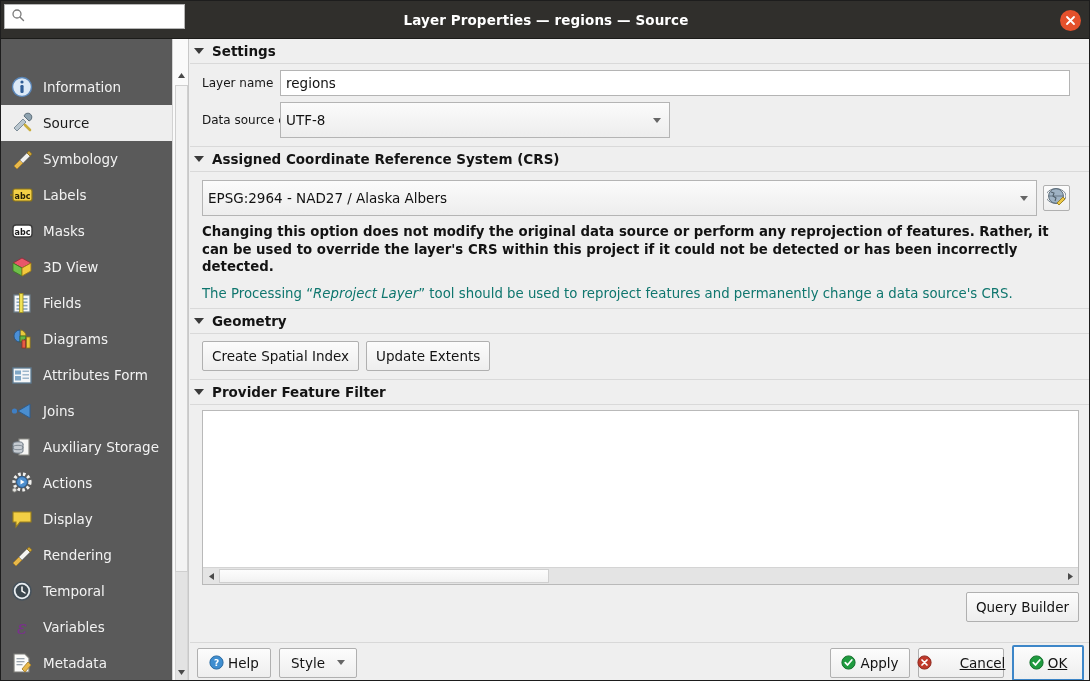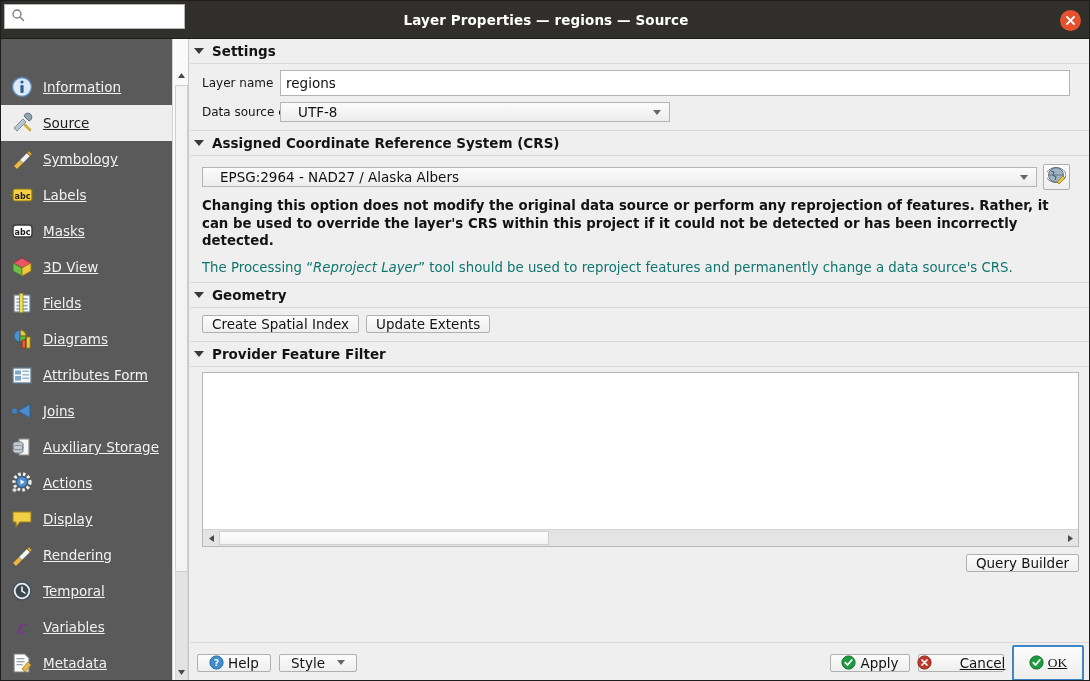--- a/index.html
+++ b/index.html
@@ -72,21 +72,20 @@
     width: 171px; height: 613px;
     overflow: hidden;
   }
   .nav-item {
     display: flex; align-items: center;
     height: 36px;
     padding-left: 9px;
     color: #f2f2f2;
     font-size: 13.5px;
     cursor: pointer;
-    text-decoration: underline;
   }
   .nav-item.selected {
     background: #eeeeee;
     color: #1a1a1a;
   }
   .nav-ico {
     width: 24px; height: 24px;
     margin-right: 9px;
     flex: 0 0 24px;
     display: flex; align-items: center; justify-content: center;
@@ -162,25 +161,25 @@
   .text-input {
     height: 26px;
     background: #ffffff;
     border: 1px solid #b4b4b4;
     font-family: inherit; font-size: 13.5px;
     color: #111;
     padding: 0 5px;
     outline: none;
   }
   .combo {
-    height: 20px;
+    height: 36px;
     background: linear-gradient(#fbfbfb, #ededed);
     border: 1px solid #b4b4b4;
     display: flex; align-items: center;
-    padding: 0 17px;
+    padding: 0 5px;
     font-size: 13.5px;
     color: #111;
     cursor: pointer;
     position: relative;
   }
   .combo .cb-arrow {
     position: absolute; right: 8px; top: 50%;
     margin-top: -2px;
     width: 0; height: 0;
     border-left: 4px solid transparent;
@@ -197,21 +196,21 @@
   }
   .crs-note {
     font-size: 13.3px;
     line-height: 1.32;
     color: #0f766e;
     margin: 9px 12px 6px 12px;
   }
   .crs-note i { font-style: italic; }
 
   .btn {
-    height: 18px;
+    height: 30px;
     background: linear-gradient(#fcfcfc, #eeeeee);
     border: 1px solid #b0b0b0;
     border-radius: 2px;
     font-family: inherit; font-size: 13.5px;
     color: #131313;
     padding: 0 9px;
     cursor: pointer;
     display: inline-flex; align-items: center; justify-content: center;
     white-space: nowrap;
   }
@@ -259,21 +258,20 @@
     border-top: 1px solid #d8d8d8;
     display: flex; align-items: center;
     padding: 0 7px;
   }
   #buttonbar .left { display: flex; align-items: center; gap: 8px; }
   #buttonbar .right { margin-left: auto; display: flex; align-items: center; gap: 8px; }
   .btn-ico { margin-right: 4px; display: inline-flex; }
   .btn.ok-focus {
     border: 2px solid #3d86c8;
     padding: 16px 8px;
-    font-family: Liberation Serif, serif;
   }
   .style-arrow {
     width: 0; height: 0; margin-left: 12px;
     border-left: 4px solid transparent;
     border-right: 4px solid transparent;
     border-top: 5px solid #666;
   }
   .ul { text-decoration: underline; }
 </style>
 </head>

